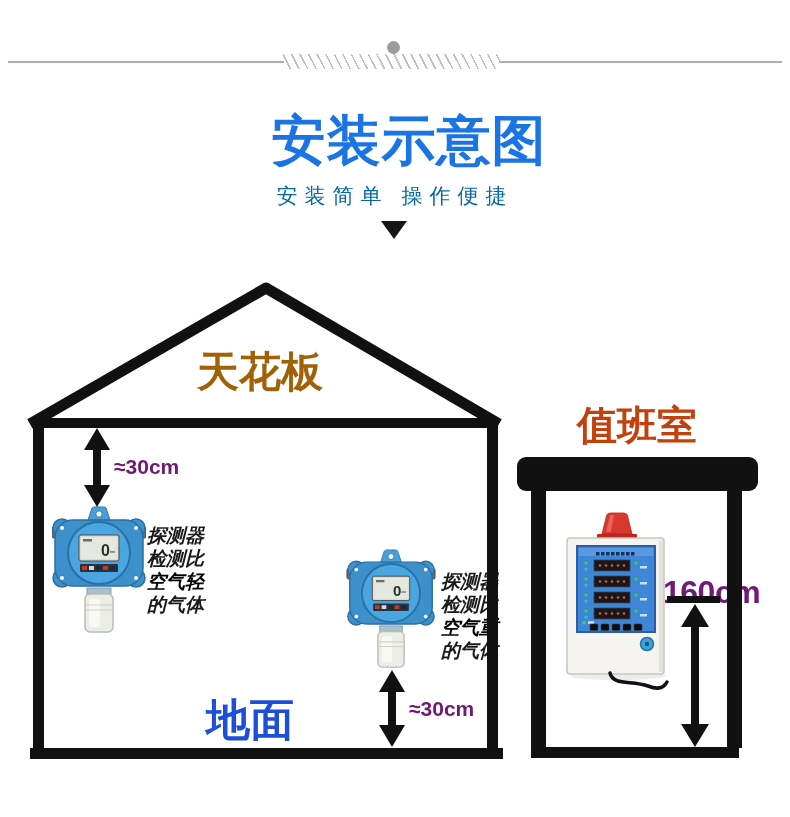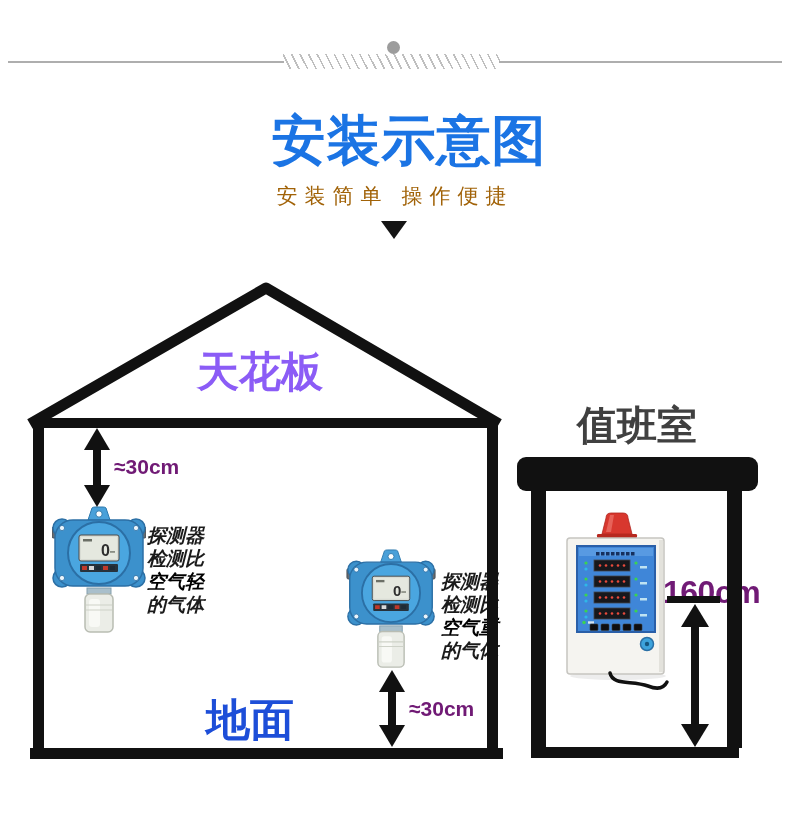--- a/index.html
+++ b/index.html
@@ -17,31 +17,31 @@
     left:283px;top:54px;width:217px;height:15px;
     background:repeating-linear-gradient(63deg,transparent 0,transparent 6px,#bfbfbf 6px,#bfbfbf 7.6px);
   }
   
   .title{
     left:0;top:112px;width:790px;text-align:center;
     font-size:54px;font-weight:bold;letter-spacing:1px;color:#1b74e4;line-height:56px;padding-left:14px;
   }
   .subtitle{
     left:0;top:184px;width:790px;text-align:center;
-    font-size:21px;font-weight:500;letter-spacing:7px;color:#a16207;line-height:24px;
+    font-size:21px;font-weight:500;letter-spacing:7px;color:#0369a1;line-height:24px;
   }
   .down-triangle{
     left:381px;top:221px;width:0;height:0;
     border-left:13px solid transparent;border-right:13px solid transparent;
     border-top:18px solid #151515;
   }
   
   .big-label{font-weight:bold;text-align:center;line-height:1.05;}
-  .ceiling-label{left:150px;top:350px;width:220px;font-size:42px;color:#8b5cf6;}
-  .dutyroom-label{left:557px;top:404px;width:160px;font-size:40px;color:#404040;}
+  .ceiling-label{left:150px;top:350px;width:220px;font-size:42px;color:#a16207;}
+  .dutyroom-label{left:557px;top:404px;width:160px;font-size:40px;color:#c2410c;}
   .floor-label{left:160px;top:697px;width:180px;font-size:44px;color:#1d4ed8;}
   .measure-label{font-weight:bold;color:#701a75;}
   .m30-top{left:114px;top:455px;font-size:21px;}
   .m30-bottom{left:409px;top:697px;font-size:21px;}
   .m160{left:663px;top:574px;font-size:32px;letter-spacing:-0.5px;}
   
   .note div{font-size:19px;line-height:23px;font-weight:600;color:#1b1b1b;white-space:nowrap;font-style:italic;}
   .note .red{color:#000000;}
   .note-left{left:147px;top:524px;}
   .note-right{left:441px;top:570px;}

